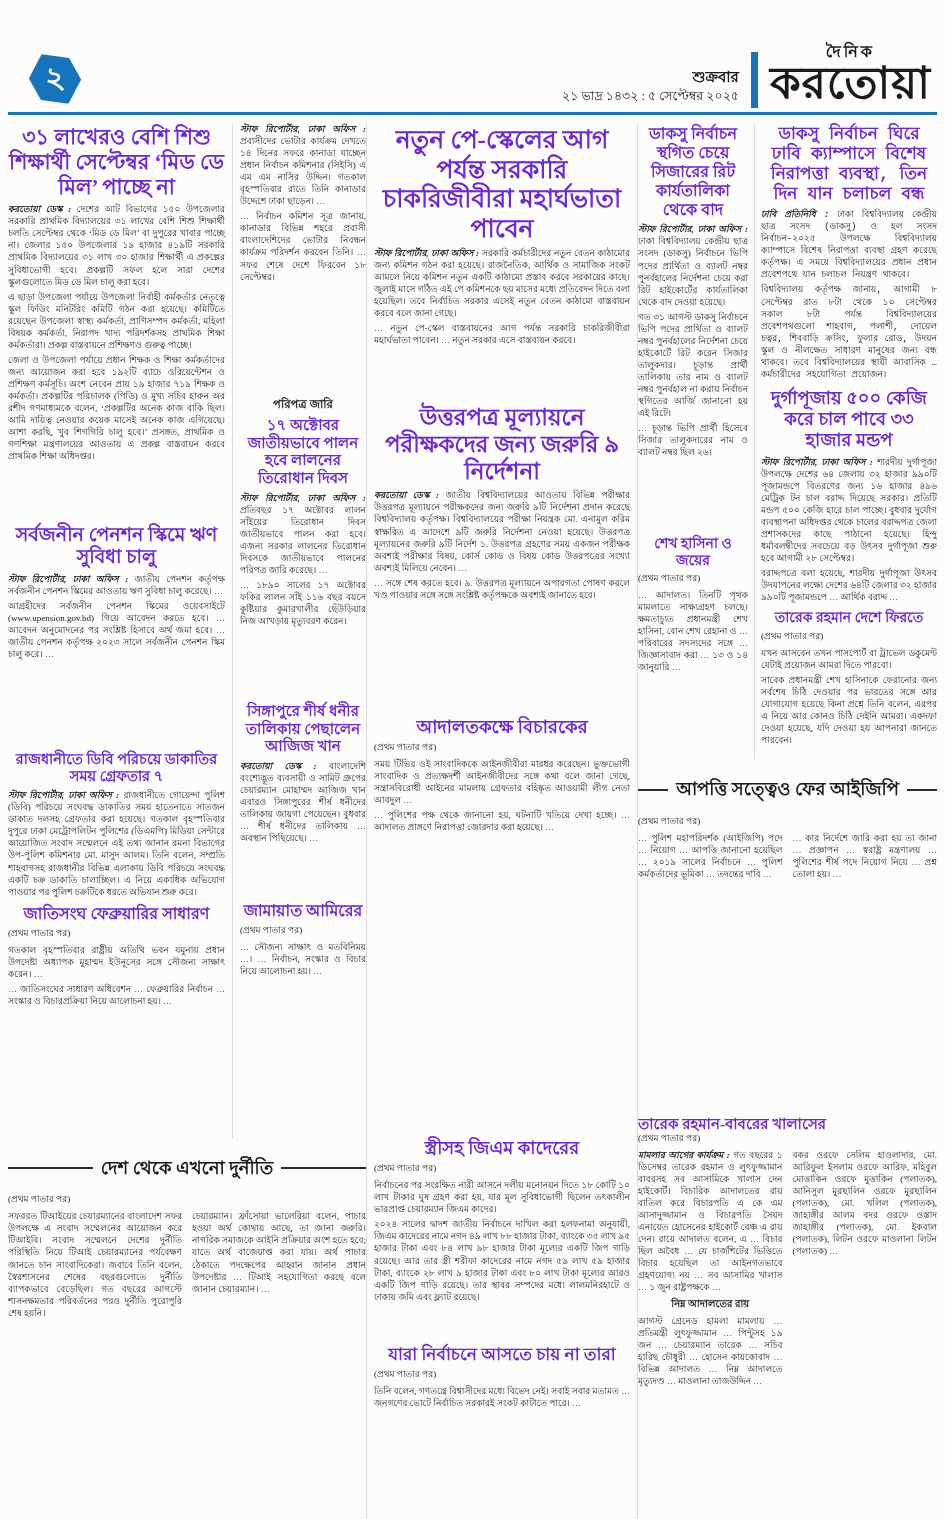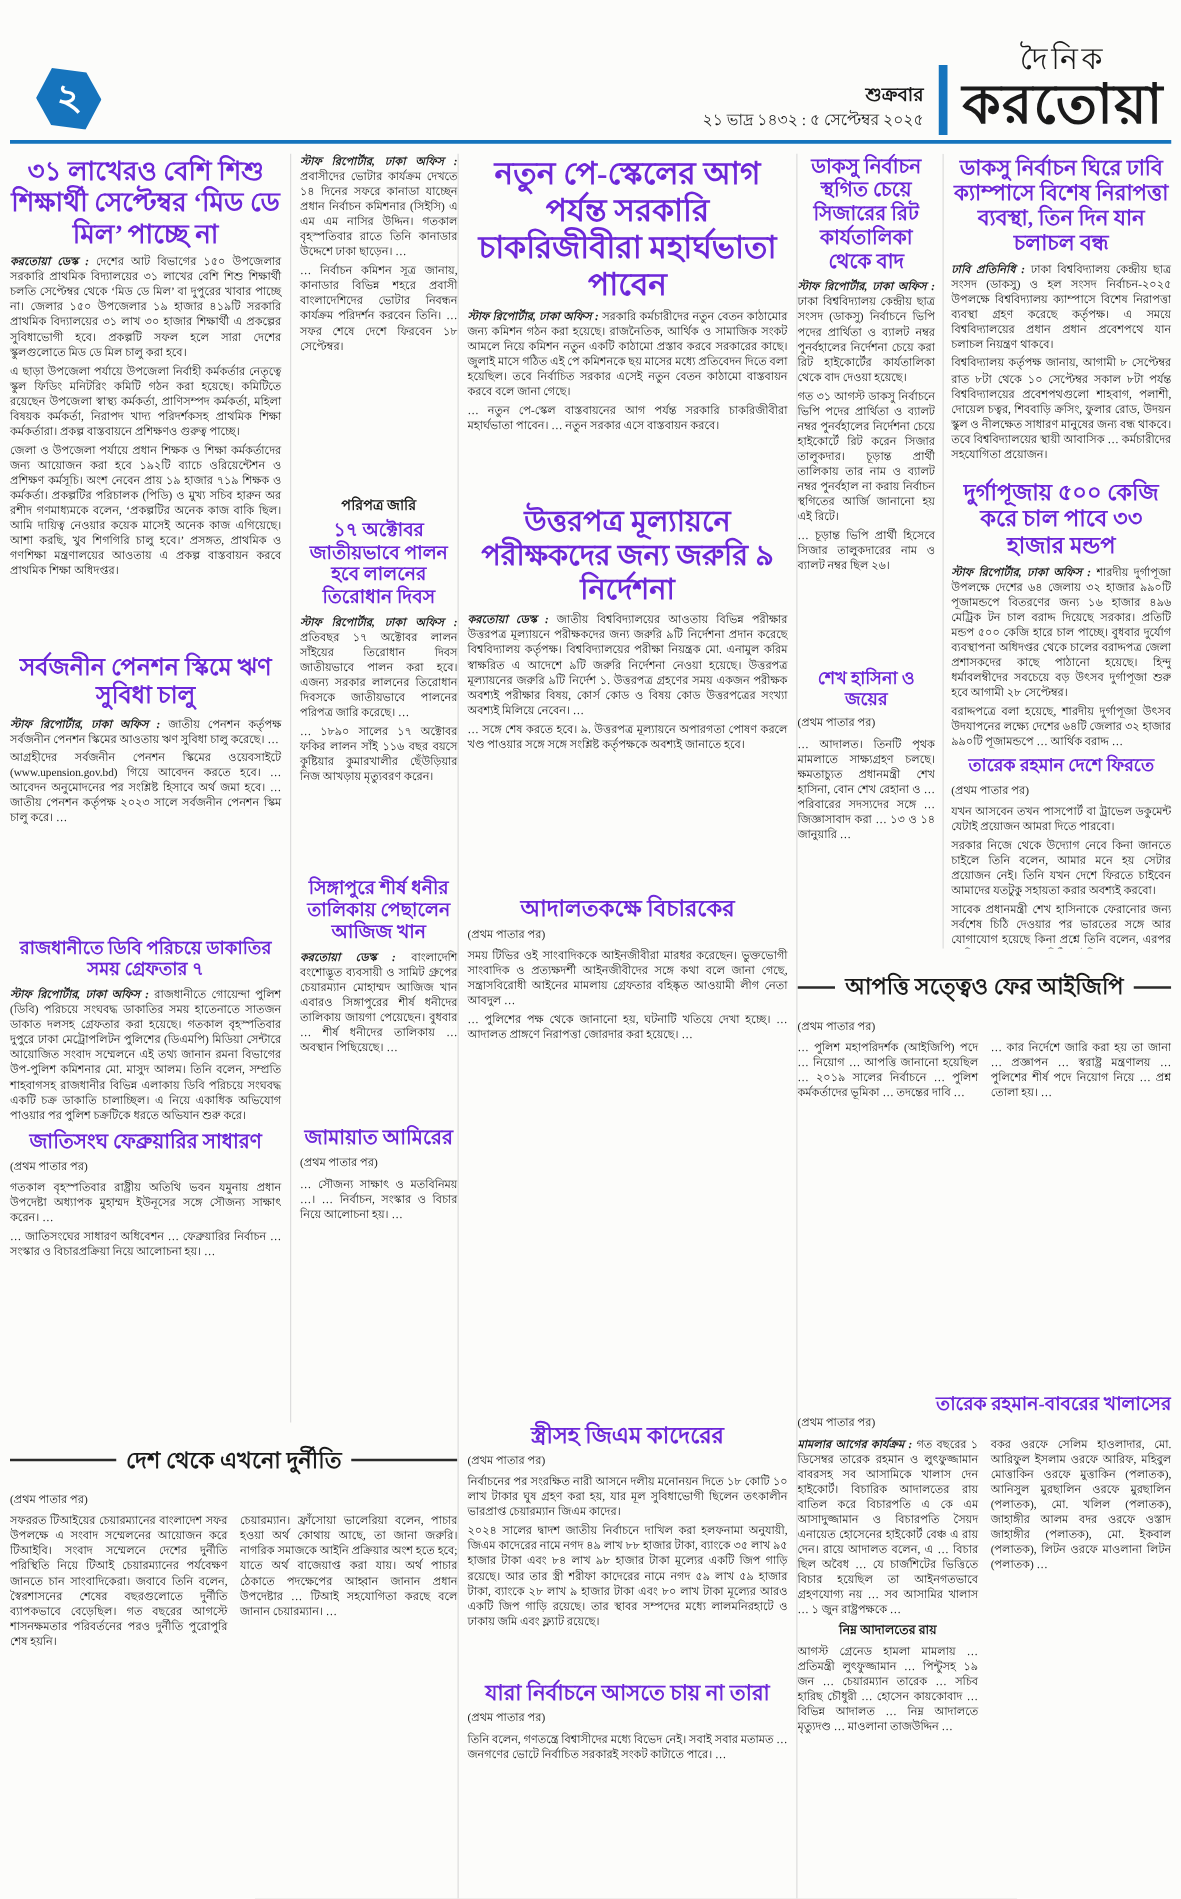--- a/index.html
+++ b/index.html
@@ -15,21 +15,21 @@
     clip-path:polygon(30% 2%,80% 14%,98% 56%,70% 98%,20% 86%,2% 44%);
     display:flex;align-items:center;justify-content:center;color:#fff;
     font-size:30px;font-weight:bold;transform:rotate(-6deg);
   }
   .head-right{display:flex;align-items:flex-end;gap:12px;padding-bottom:2px;}
   .dateblock{text-align:right;line-height:1.3;padding-bottom:4px;}
   .day{font-weight:bold;font-size:15px;}
   .dateline{font-size:12.5px;}
   .vbar{width:7px;height:56px;background:#1674bd;}
   .logo{text-align:center;line-height:1;padding-right:6px;padding-bottom:2px;}
-  .logo-top{font-weight:normal;font-size:24px;letter-spacing:3px;}
+  .logo-top{font-weight:bold;font-size:16px;letter-spacing:3px;}
   .logo-main{font-weight:bold;font-size:44px;letter-spacing:1px;margin-top:2px;}
   .blue-rule{height:3px;background:#1674bd;margin:2px 0 8px;}
   
   .cols{display:flex;}
   .group-left{width:358px;display:flex;flex-direction:column;}
   .group-right{width:299px;display:flex;flex-direction:column;}
   .row{display:flex;}
   .col{box-sizing:border-box;}
   .col1{width:224px;padding-right:7px;}
   .col2{width:134px;padding:0 0 0 7px;border-left:1px solid #ddd;}
@@ -207,37 +207,36 @@
 
           <article style="min-height:210px;">
             <h2 class="hl hl-md" style="font-size:14px;">শেখ হাসিনা ও জয়ের</h2>
             <div class="contnote">(প্রথম পাতার পর)</div>
             <p class="body">… আদালত। তিনটি পৃথক মামলাতে সাক্ষ্যগ্রহণ চলছে। ক্ষমতাচ্যুত প্রধানমন্ত্রী শেখ হাসিনা, বোন শেখ রেহানা ও … পরিবারের সদস্যদের সঙ্গে … জিজ্ঞাসাবাদ করা … ১৩ ও ১৪ জানুয়ারি …</p>
           </article>
         </section>
 
         <section class="col col5">
 
-          <article style="min-height:252px;">
+          <article style="min-height:252px;font-family:Liberation Mono, monospace;">
             <h2 class="hl" style="font-size:17px;">ডাকসু নির্বাচন ঘিরে ঢাবি ক্যাম্পাসে বিশেষ নিরাপত্তা ব্যবস্থা, তিন দিন যান চলাচল বন্ধ</h2>
             <p class="body"><b class="byline">ঢাবি প্রতিনিধি :</b> <span>ঢাকা বিশ্ববিদ্যালয় কেন্দ্রীয় ছাত্র সংসদ (ডাকসু) ও হল সংসদ নির্বাচন-২০২৫ উপলক্ষে বিশ্ববিদ্যালয় ক্যাম্পাসে বিশেষ নিরাপত্তা ব্যবস্থা গ্রহণ করেছে কর্তৃপক্ষ। এ সময়ে বিশ্ববিদ্যালয়ের প্রধান প্রধান প্রবেশপথে যান চলাচল নিয়ন্ত্রণ থাকবে।</span></p>
             <p class="body">বিশ্ববিদ্যালয় কর্তৃপক্ষ জানায়, আগামী ৮ সেপ্টেম্বর রাত ৮টা থেকে ১০ সেপ্টেম্বর সকাল ৮টা পর্যন্ত বিশ্ববিদ্যালয়ের প্রবেশপথগুলো শাহবাগ, পলাশী, দোয়েল চত্বর, শিববাড়ি ক্রসিং, ফুলার রোড, উদয়ন স্কুল ও নীলক্ষেত সাধারণ মানুষের জন্য বন্ধ থাকবে। তবে বিশ্ববিদ্যালয়ের স্থায়ী আবাসিক … কর্মচারীদের সহযোগিতা প্রয়োজন।</p>
           </article>
 
           <article style="min-height:188px;">
             <h2 class="hl" style="font-size:18px;">দুর্গাপূজায় ৫০০ কেজি করে চাল পাবে ৩৩ হাজার মন্ডপ</h2>
             <p class="body"><b class="byline">স্টাফ রিপোর্টার, ঢাকা অফিস :</b> <span>শারদীয় দুর্গাপূজা উপলক্ষে দেশের ৬৪ জেলায় ৩২ হাজার ৯৯০টি পূজামন্ডপে বিতরণের জন্য ১৬ হাজার ৪৯৬ মেট্রিক টন চাল বরাদ্দ দিয়েছে সরকার। প্রতিটি মন্ডপ ৫০০ কেজি হারে চাল পাচ্ছে। বুধবার দুর্যোগ ব্যবস্থাপনা অধিদপ্তর থেকে চালের বরাদ্দপত্র জেলা প্রশাসকদের কাছে পাঠানো হয়েছে। হিন্দু ধর্মাবলম্বীদের সবচেয়ে বড় উৎসব দুর্গাপূজা শুরু হবে আগামী ২৮ সেপ্টেম্বর।</span></p>
             <p class="body">বরাদ্দপত্রে বলা হয়েছে, শারদীয় দুর্গাপূজা উৎসব উদযাপনের লক্ষ্যে দেশের ৬৪টি জেলার ৩২ হাজার ৯৯০টি পূজামন্ডপে … আর্থিক বরাদ্দ …</p>
           </article>
 
           <article style="min-height:108px;">
             <h2 class="hl hl-md" style="font-size:14px;">তারেক রহমান দেশে ফিরতে</h2>
             <div class="contnote">(প্রথম পাতার পর)</div>
             <p class="body">যখন আসবেন তখন পাসপোর্ট বা ট্রাভেল ডকুমেন্ট যেটাই প্রয়োজন আমরা দিতে পারবো।</p>
-            <p class="body">সরকার নিজে থেকে উদ্যোগ নেবে কিনা জানতে চাইলে তিনি বলেন, আমার মনে হয় সেটার প্রয়োজন নেই। তিনি যখন দেশে ফিরতে চাইবেন আমাদের যতটুকু সহায়তা করার অবশ্যই করবো।</p>
             <p class="body">সাবেক প্রধানমন্ত্রী শেখ হাসিনাকে ফেরানোর জন্য সর্বশেষ চিঠি দেওয়ার পর ভারতের সঙ্গে আর যোগাযোগ হয়েছে কিনা প্রশ্নে তিনি বলেন, এরপর এ নিয়ে আর কোনও চিঠি দেইনি আমরা। একদফা দেওয়া হয়েছে, যদি দেওয়া হয় আপনারা জানতে পারবেন।</p>
           </article>
 
         </section>
       </div>
 
       <section class="boxed" style="height:346px;">
         <div class="box-titlebar">
           <span class="line"></span>
           <h2 class="box-title">আপত্তি সত্ত্বেও ফের আইজিপি</h2>
@@ -248,21 +247,21 @@
           <div>
               <p class="body">… পুলিশ মহাপরিদর্শক (আইজিপি) পদে … নিয়োগ … আপত্তি জানানো হয়েছিল … ২০১৯ সালের নির্বাচনে … পুলিশ কর্মকর্তাদের ভূমিকা … তদন্তের দাবি …</p>
             </div>
           <div>
               <p class="body">… কার নির্দেশে জারি করা হয় তা জানা … প্রজ্ঞাপন … স্বরাষ্ট্র মন্ত্রণালয় … পুলিশের শীর্ষ পদে নিয়োগ নিয়ে … প্রশ্ন তোলা হয়। …</p>
             </div>
         </div>
       </section>
 
       <section class="boxed" style="height:400px;">
-        <h2 class="box-title small hl" style="text-align:right;margin:3px 0 0;">তারেক রহমান-বাবরের খালাসের</h2>
+        <h2 class="box-title small hl" style="text-align:left;margin:3px 0 0;">তারেক রহমান-বাবরের খালাসের</h2>
         <div class="contnote">(প্রথম পাতার পর)</div>
         <div class="twocol">
           <div>
             <p class="body"><b class="byline">মামলার আগের কার্যক্রম :</b> <span>গত বছরের ১ ডিসেম্বর তারেক রহমান ও লুৎফুজ্জামান বাবরসহ সব আসামিকে খালাস দেন হাইকোর্ট। বিচারিক আদালতের রায় বাতিল করে বিচারপতি এ কে এম আসাদুজ্জামান ও বিচারপতি সৈয়দ এনায়েত হোসেনের হাইকোর্ট বেঞ্চ এ রায় দেন। রায়ে আদালত বলেন, এ … বিচার ছিল অবৈধ … যে চার্জশিটের ভিত্তিতে বিচার হয়েছিল তা আইনগতভাবে গ্রহণযোগ্য নয় … সব আসামির খালাস … ১ জুন রাষ্ট্রপক্ষকে …</span></p>
             <div class="subhead">নিম্ন আদালতের রায়</div>
             <p class="body">আগস্ট গ্রেনেড হামলা মামলায় … প্রতিমন্ত্রী লুৎফুজ্জামান … পিন্টুসহ ১৯ জন … চেয়ারম্যান তারেক … সচিব হারিছ চৌধুরী … হোসেন কায়কোবাদ … বিভিন্ন আদালত … নিম্ন আদালতে মৃত্যুদণ্ড … মাওলানা তাজউদ্দিন …</p>
           </div>
           <div>
             <p class="body">বকর ওরফে সেলিম হাওলাদার, মো. আরিফুল ইসলাম ওরফে আরিফ, মহিবুল মোত্তাকিন ওরফে মুত্তাকিন (পলাতক), আনিসুল মুরছালিন ওরফে মুরছালিন (পলাতক), মো. খলিল (পলাতক), জাহাঙ্গীর আলম বদর ওরফে ওস্তাদ জাহাঙ্গীর (পলাতক), মো. ইকবাল (পলাতক), লিটন ওরফে মাওলানা লিটন (পলাতক) …</p>
           </div>

